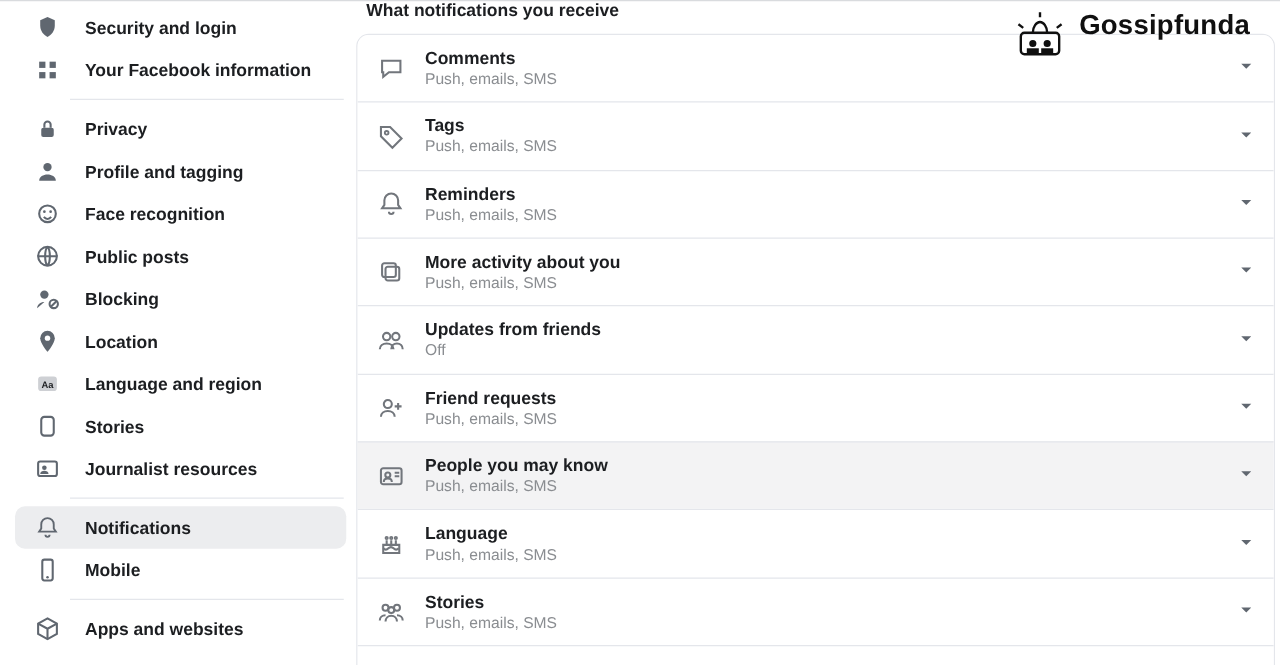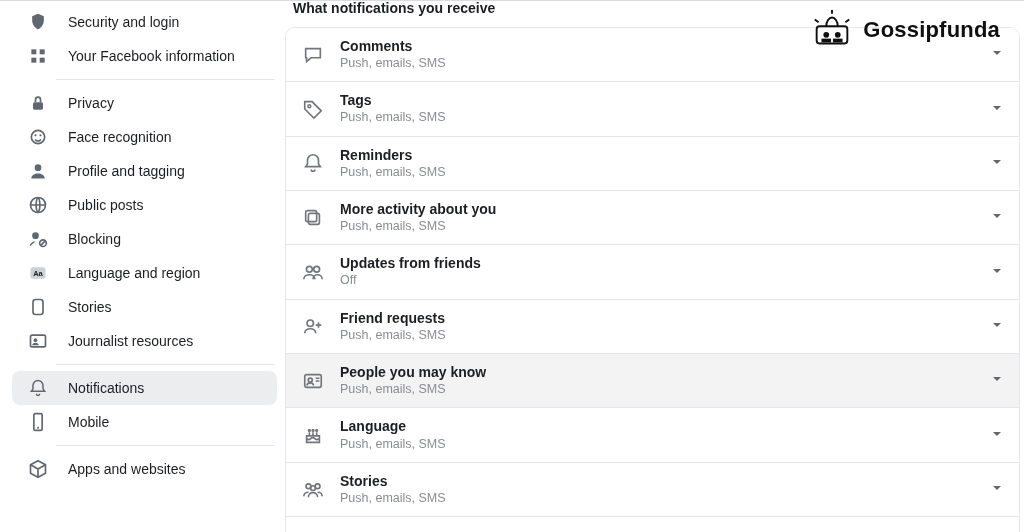--- a/index.html
+++ b/index.html
@@ -39,21 +39,21 @@
   .side-item{
     display:flex;
     align-items:center;
     gap:14px;
     height:34px;
     padding:0 10px 0 10px;
     margin:0 4px;
     border-radius:8px;
     cursor:pointer;
     color:var(--text);
-    font-weight:400;
+    font-weight:700;
   }
   .side-item .icon{
     width:32px;
     height:24px;
     display:flex;
     align-items:center;
     justify-content:center;
     color:var(--icon-dark);
   }
   .side-item.active{
@@ -118,21 +118,21 @@
     color:#606770;
   }
   .chevron svg{width:16px;height:16px;fill:currentColor}
 
   
   .watermark{
     position:absolute;
     top:6px;
     right:24px;
     display:flex;
-    align-items:center;
+    align-items:flex-start;
     gap:8px;
     color:#101010;
     font-weight:700;
     font-size:22px;
     letter-spacing:.2px;
     pointer-events:none;
   }
   .watermark svg{width:46px;height:46px;stroke:#101010;fill:none;stroke-width:2}
 </style>
 </head>
@@ -276,48 +276,56 @@
         <span class="icon">
           <svg viewBox="0 0 24 24">
             <use href="#ic-lock"></use>
           </svg>
         </span>
         <span>Privacy</span>
       </div>
       <div class="side-item">
         <span class="icon">
           <svg viewBox="0 0 24 24">
+            <use href="#ic-profile"></use>
+          </svg>
+        </span>
+        <span>Profile and tagging</span>
+      </div>
+      <div class="side-item">
+        <span class="icon">
+          <svg viewBox="0 0 24 24">
             <use href="#ic-face"></use>
           </svg>
         </span>
         <span>Face recognition</span>
       </div>
       <div class="side-item">
         <span class="icon">
           <svg viewBox="0 0 24 24">
-            <use href="#ic-profile"></use>
-          </svg>
-        </span>
-        <span>Profile and tagging</span>
-      </div>
-      <div class="side-item">
-        <span class="icon">
-          <svg viewBox="0 0 24 24">
             <use href="#ic-globe"></use>
           </svg>
         </span>
         <span>Public posts</span>
       </div>
       <div class="side-item">
         <span class="icon">
           <svg viewBox="0 0 24 24">
             <use href="#ic-user-block"></use>
           </svg>
         </span>
         <span>Blocking</span>
+      </div>
+      <div class="side-item">
+        <span class="icon">
+          <svg viewBox="0 0 24 24">
+            <use href="#ic-pin"></use>
+          </svg>
+        </span>
+        <span>Location</span>
       </div>
       <div class="side-item">
         <span class="icon">
           <svg viewBox="0 0 24 24">
             <use href="#ic-aa"></use>
           </svg>
         </span>
         <span>Language and region</span>
       </div>
       <div class="side-item">

